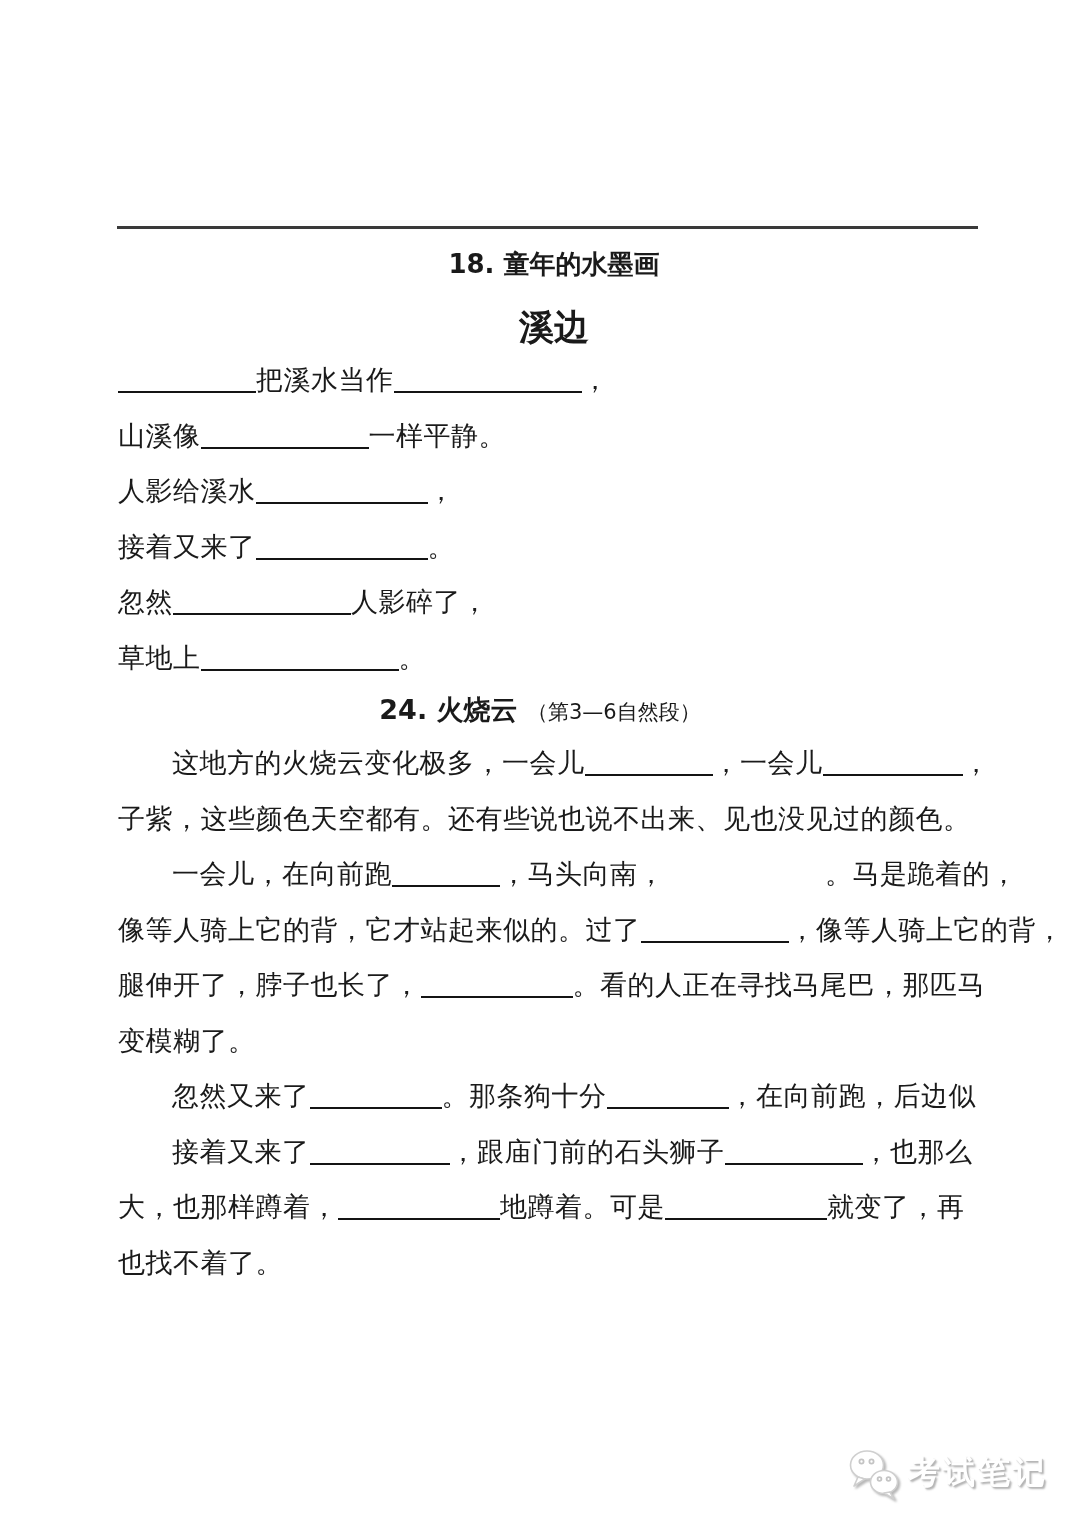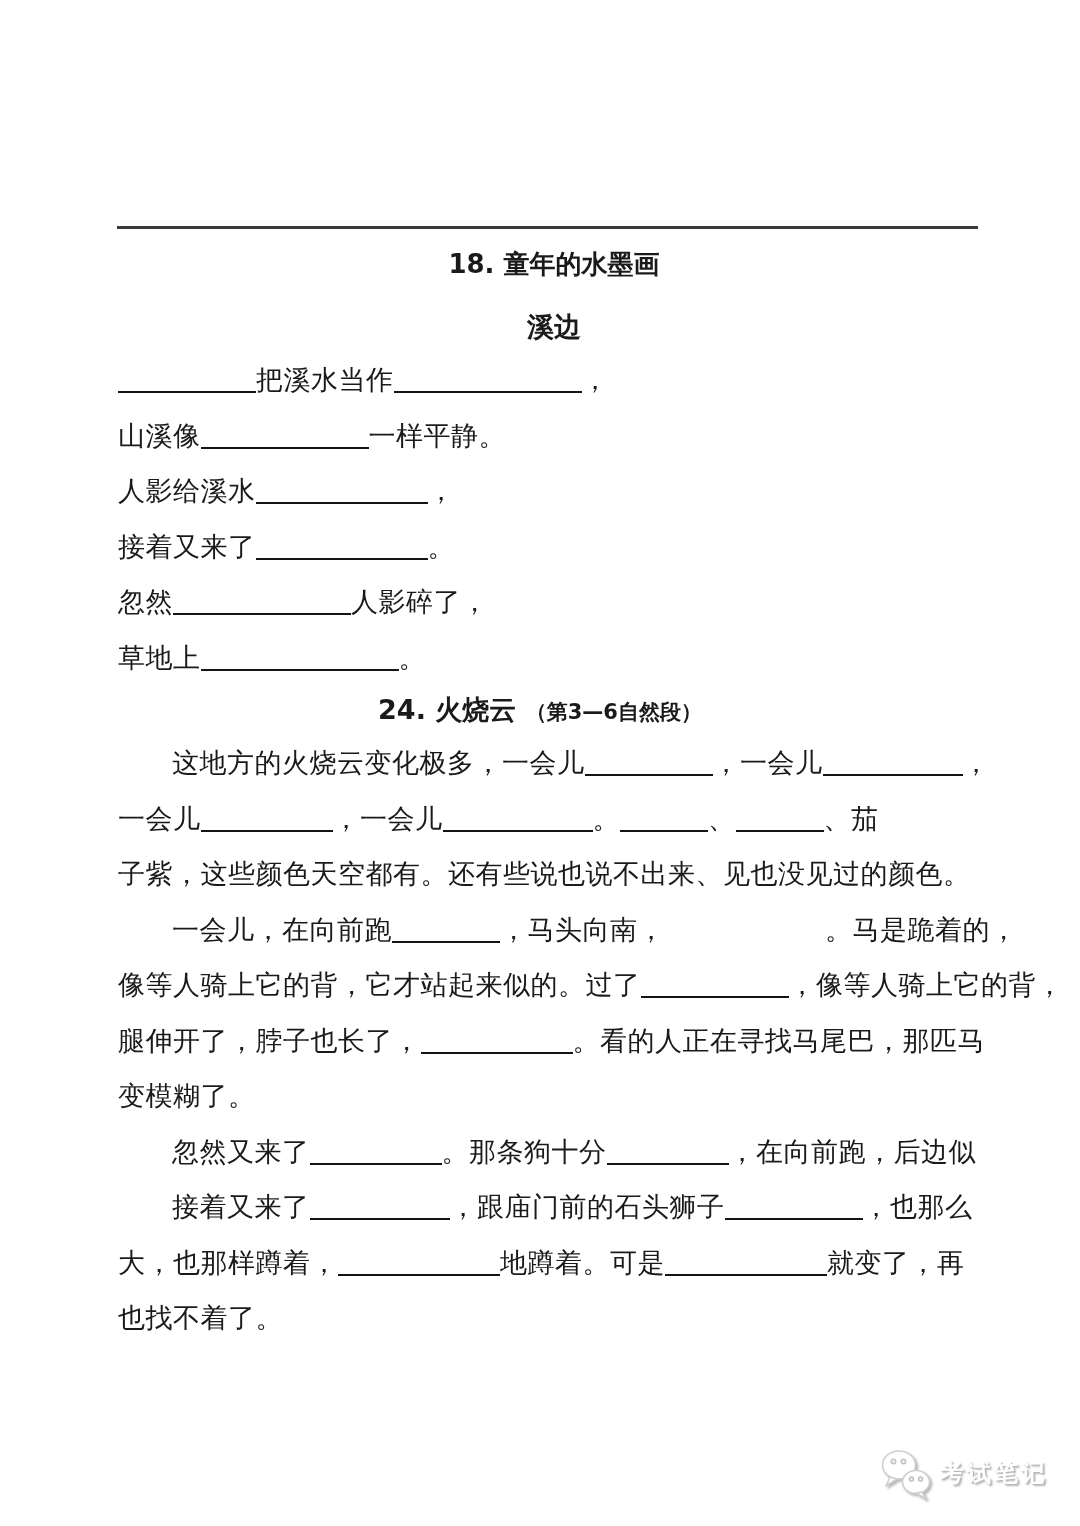--- a/index.html
+++ b/index.html
@@ -24,23 +24,23 @@
   .lesson-title {
     position: absolute;
     left: 0; width: 100%;
     text-align: center;
     font-weight: bold;
     font-size: 26px;
     line-height: 40px;
     white-space: nowrap;
   }
   .title-1 { top: 244px; padding-left: 28px; }
-  .subtitle-1 { top: 307px; font-size: 27px; padding-left: 28px; }
+  .subtitle-1 { top: 307px; font-size: 35px; padding-left: 28px; }
   .title-2 { top: 690px; font-size: 27px; }
-  .title-2 .note { font-size: 21px; font-weight: bold; }
+  .title-2 .note { font-size: 21px; font-weight: normal; }
 
   .text-block {
     position: absolute;
     left: 118px; right: 100px;
   }
   .poem-block { top: 352px; }
   .body-block { top: 735px; }
 
   .text-line {
     font-size: 27px;
@@ -65,21 +65,21 @@
   }
 
   .watermark {
     position: absolute;
     right: 32px; bottom: 26px;
     display: flex;
     align-items: center;
     gap: 6px;
   }
   .watermark-text {
-    font-size: 24px;
+    font-size: 32px;
     font-weight: bold;
     letter-spacing: 3px;
     color: #ffffff;
     text-shadow: 2px 2px 2px #b5b5b5, 1px 1px 1px #c8c8c8;
     white-space: nowrap;
   }
   .watermark-icon svg {
     filter: drop-shadow(2px 2px 1px rgba(160,160,160,0.75));
     display: block;
   }
@@ -105,21 +105,20 @@
     </div>
 
   <div class="lesson-title title-2">
     <span>24. 火烧云</span>
     <span class="note">（第3—6自然段）</span>
   </div>
 
   <div class="text-block body-block">
     <div>
         <div class="text-line indent"><span>这地方的火烧云变化极多，一会儿</span><span class="blank" style="width: 128px;"></span><span>，一会儿</span><span class="blank" style="width: 140px;"></span><span>，</span></div>
-        <div class="text-line"><span>一会儿</span><span class="blank" style="width: 132px;"></span><span>，一会儿</span><span class="blank" style="width: 150px;"></span><span>。</span><span class="blank" style="width: 88px;"></span><span>、</span><span class="blank" style="width: 88px;"></span><span>、茄</span></div>
         <div class="text-line"><span>子紫，这些颜色天空都有。还有些说也说不出来、见也没见过的颜色。</span></div>
       </div>
     <div>
         <div class="text-line indent"><span>一会儿，在向前跑</span><span class="blank" style="width: 108px;"></span><span>，马头向南，</span><span class="gap" style="width: 160px;"></span><span>。马是跪着的，</span></div>
         <div class="text-line"><span>像等人骑上它的背，它才站起来似的。过了</span><span class="blank" style="width: 148px;"></span><span>，像等人骑上它的背，</span></div>
         <div class="text-line"><span>腿伸开了，脖子也长了，</span><span class="blank" style="width: 152px;"></span><span>。看的人正在寻找马尾巴，那匹马</span></div>
         <div class="text-line"><span>变模糊了。</span></div>
       </div>
     <div>
         <div class="text-line indent"><span>忽然又来了</span><span class="blank" style="width: 132px;"></span><span>。那条狗十分</span><span class="blank" style="width: 122px;"></span><span>，在向前跑，后边似</span></div>

